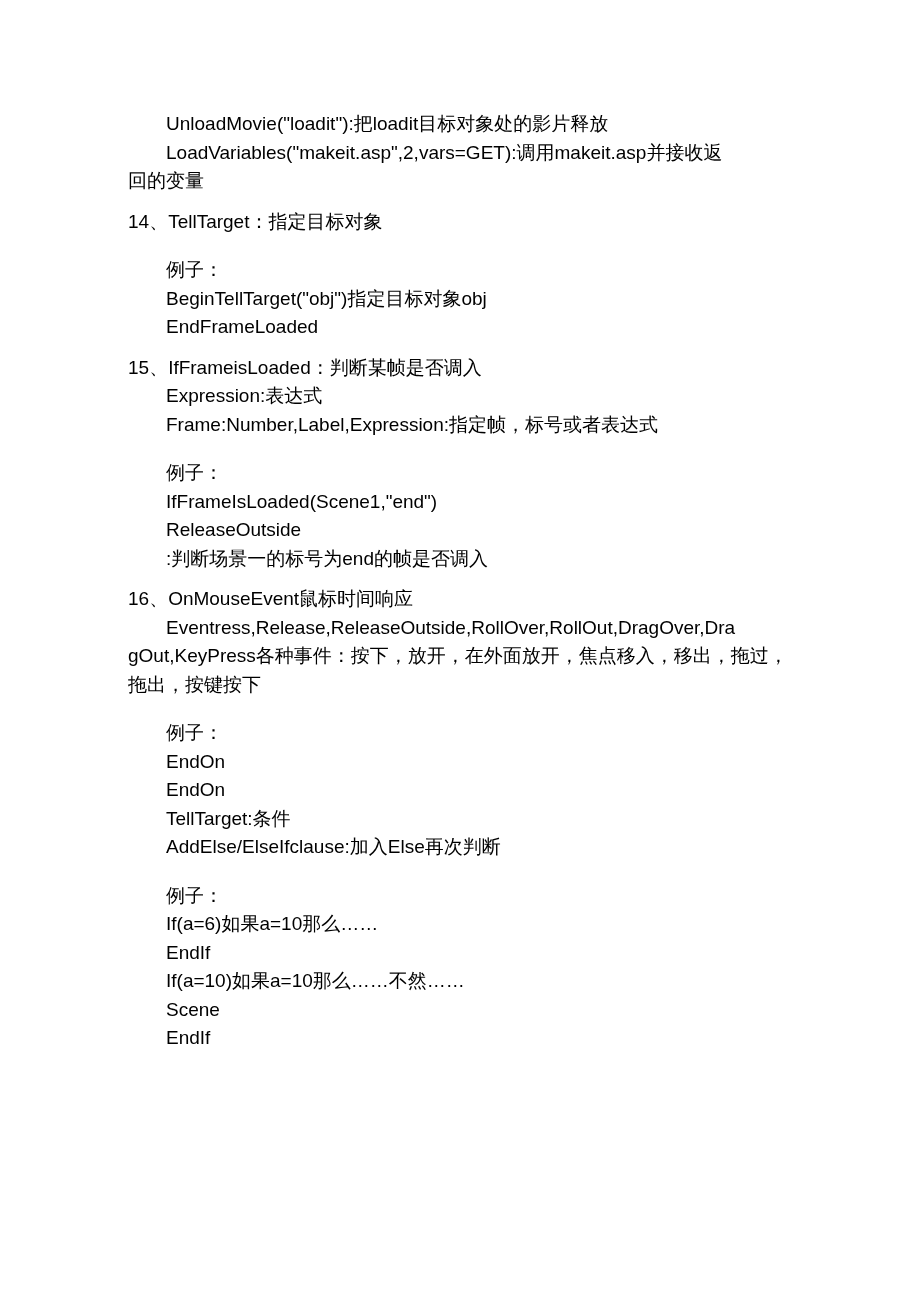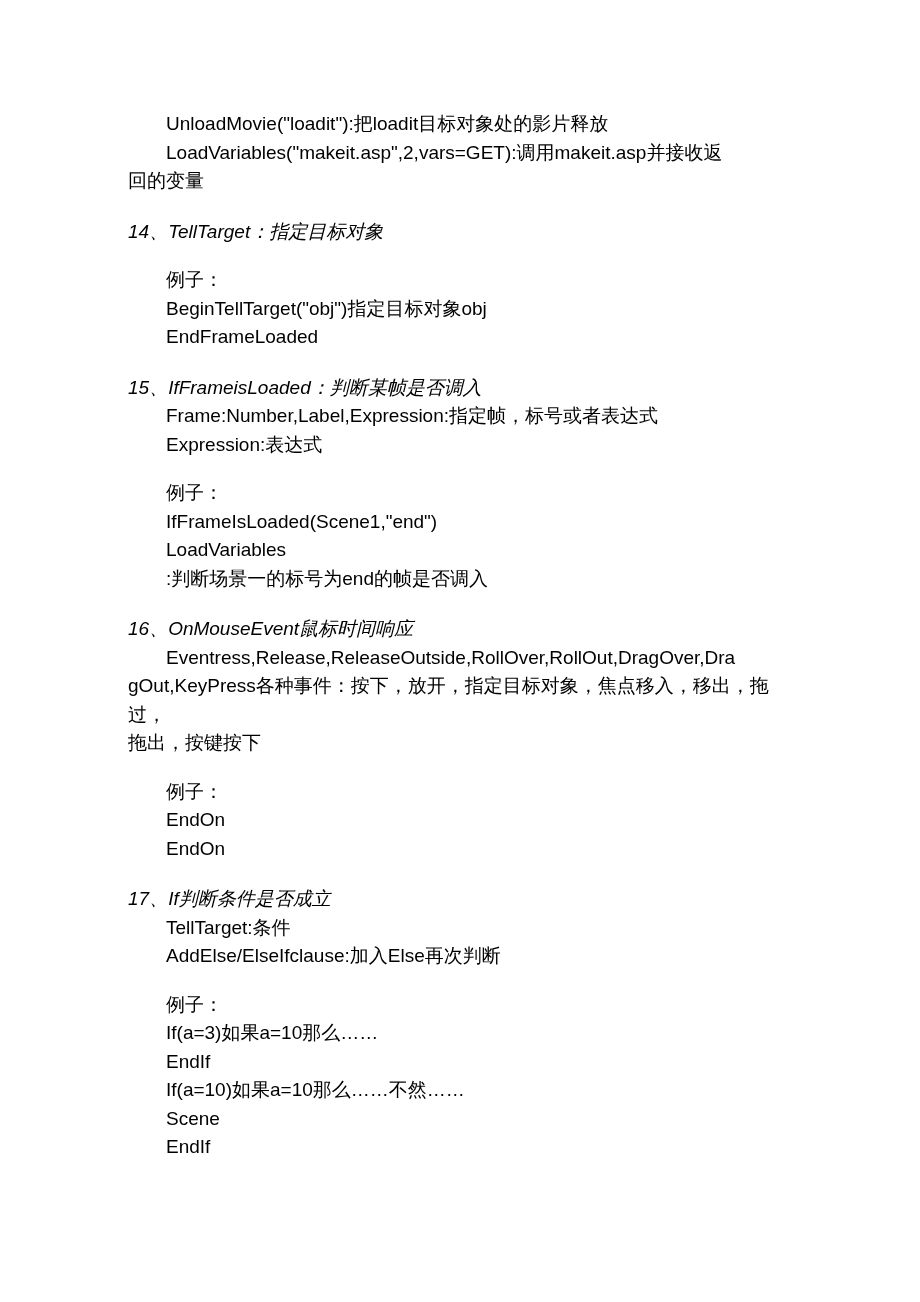--- a/index.html
+++ b/index.html
@@ -14,22 +14,21 @@
       font-family: "Microsoft YaHei", "SimSun", Arial, sans-serif;
       font-size: 19px;
       color: #000000;
       line-height: 1.5;
       padding: 110px 128px 60px 128px;
     }
     .indent {
       padding-left: 38px;
     }
     .section-heading {
-      margin-top: 22px;
-      font-style: italic;
+      margin-top: 12px;
     }
     .block-space {
       height: 20px;
     }
   </style>
 </head>
 <body>
 
 <div>
 
@@ -37,41 +36,40 @@
   <div class="indent">LoadVariables("makeit.asp",2,vars=GET):调用makeit.asp并接收返</div>
   <div>回的变量</div>
 
   <div class="section-heading">14、TellTarget：指定目标对象</div>
   <div class="block-space"></div>
   <div class="indent">例子：</div>
   <div class="indent">BeginTellTarget("obj")指定目标对象obj</div>
   <div class="indent"> EndFrameLoaded</div>
 
   <div class="section-heading">15、IfFrameisLoaded：判断某帧是否调入</div>
+  <div class="indent">Expression:表达式</div>
   <div class="indent"> Frame:Number,Label,Expression:指定帧，标号或者表达式</div>
-  <div class="indent">Expression:表达式</div>
   <div class="block-space"></div>
   <div class="indent">例子：</div>
   <div class="indent">IfFrameIsLoaded(Scene1,"end")</div>
-  <div class="indent"> LoadVariables</div>
+  <div class="indent"> ReleaseOutside</div>
   <div class="indent">:判断场景一的标号为end的帧是否调入</div>
 
   <div class="section-heading">16、OnMouseEvent鼠标时间响应</div>
   <div class="indent">Eventress,Release,ReleaseOutside,RollOver,RollOut,DragOver,Dra</div>
-  <div>gOut,KeyPress各种事件：按下，放开，指定目标对象，焦点移入，移出，拖过，</div>
+  <div>gOut,KeyPress各种事件：按下，放开，在外面放开，焦点移入，移出，拖过，</div>
   <div>拖出，按键按下</div>
   <div class="block-space"></div>
   <div class="indent">例子：</div>
   <div class="indent">EndOn</div>
   <div class="indent">EndOn</div>
 
-  <div class="section-heading">17、If判断条件是否成立</div>
   <div class="indent">TellTarget:条件</div>
   <div class="indent">AddElse/ElseIfclause:加入Else再次判断</div>
   <div class="block-space"></div>
   <div class="indent">例子：</div>
-  <div class="indent">If(a=3)如果a=10那么……</div>
+  <div class="indent">If(a=6)如果a=10那么……</div>
   <div class="indent">EndIf</div>
   <div class="indent"> If(a=10)如果a=10那么……不然……</div>
   <div class="indent">Scene</div>
   <div class="indent">EndIf</div>
 
 </div>
 
 </body></html>

